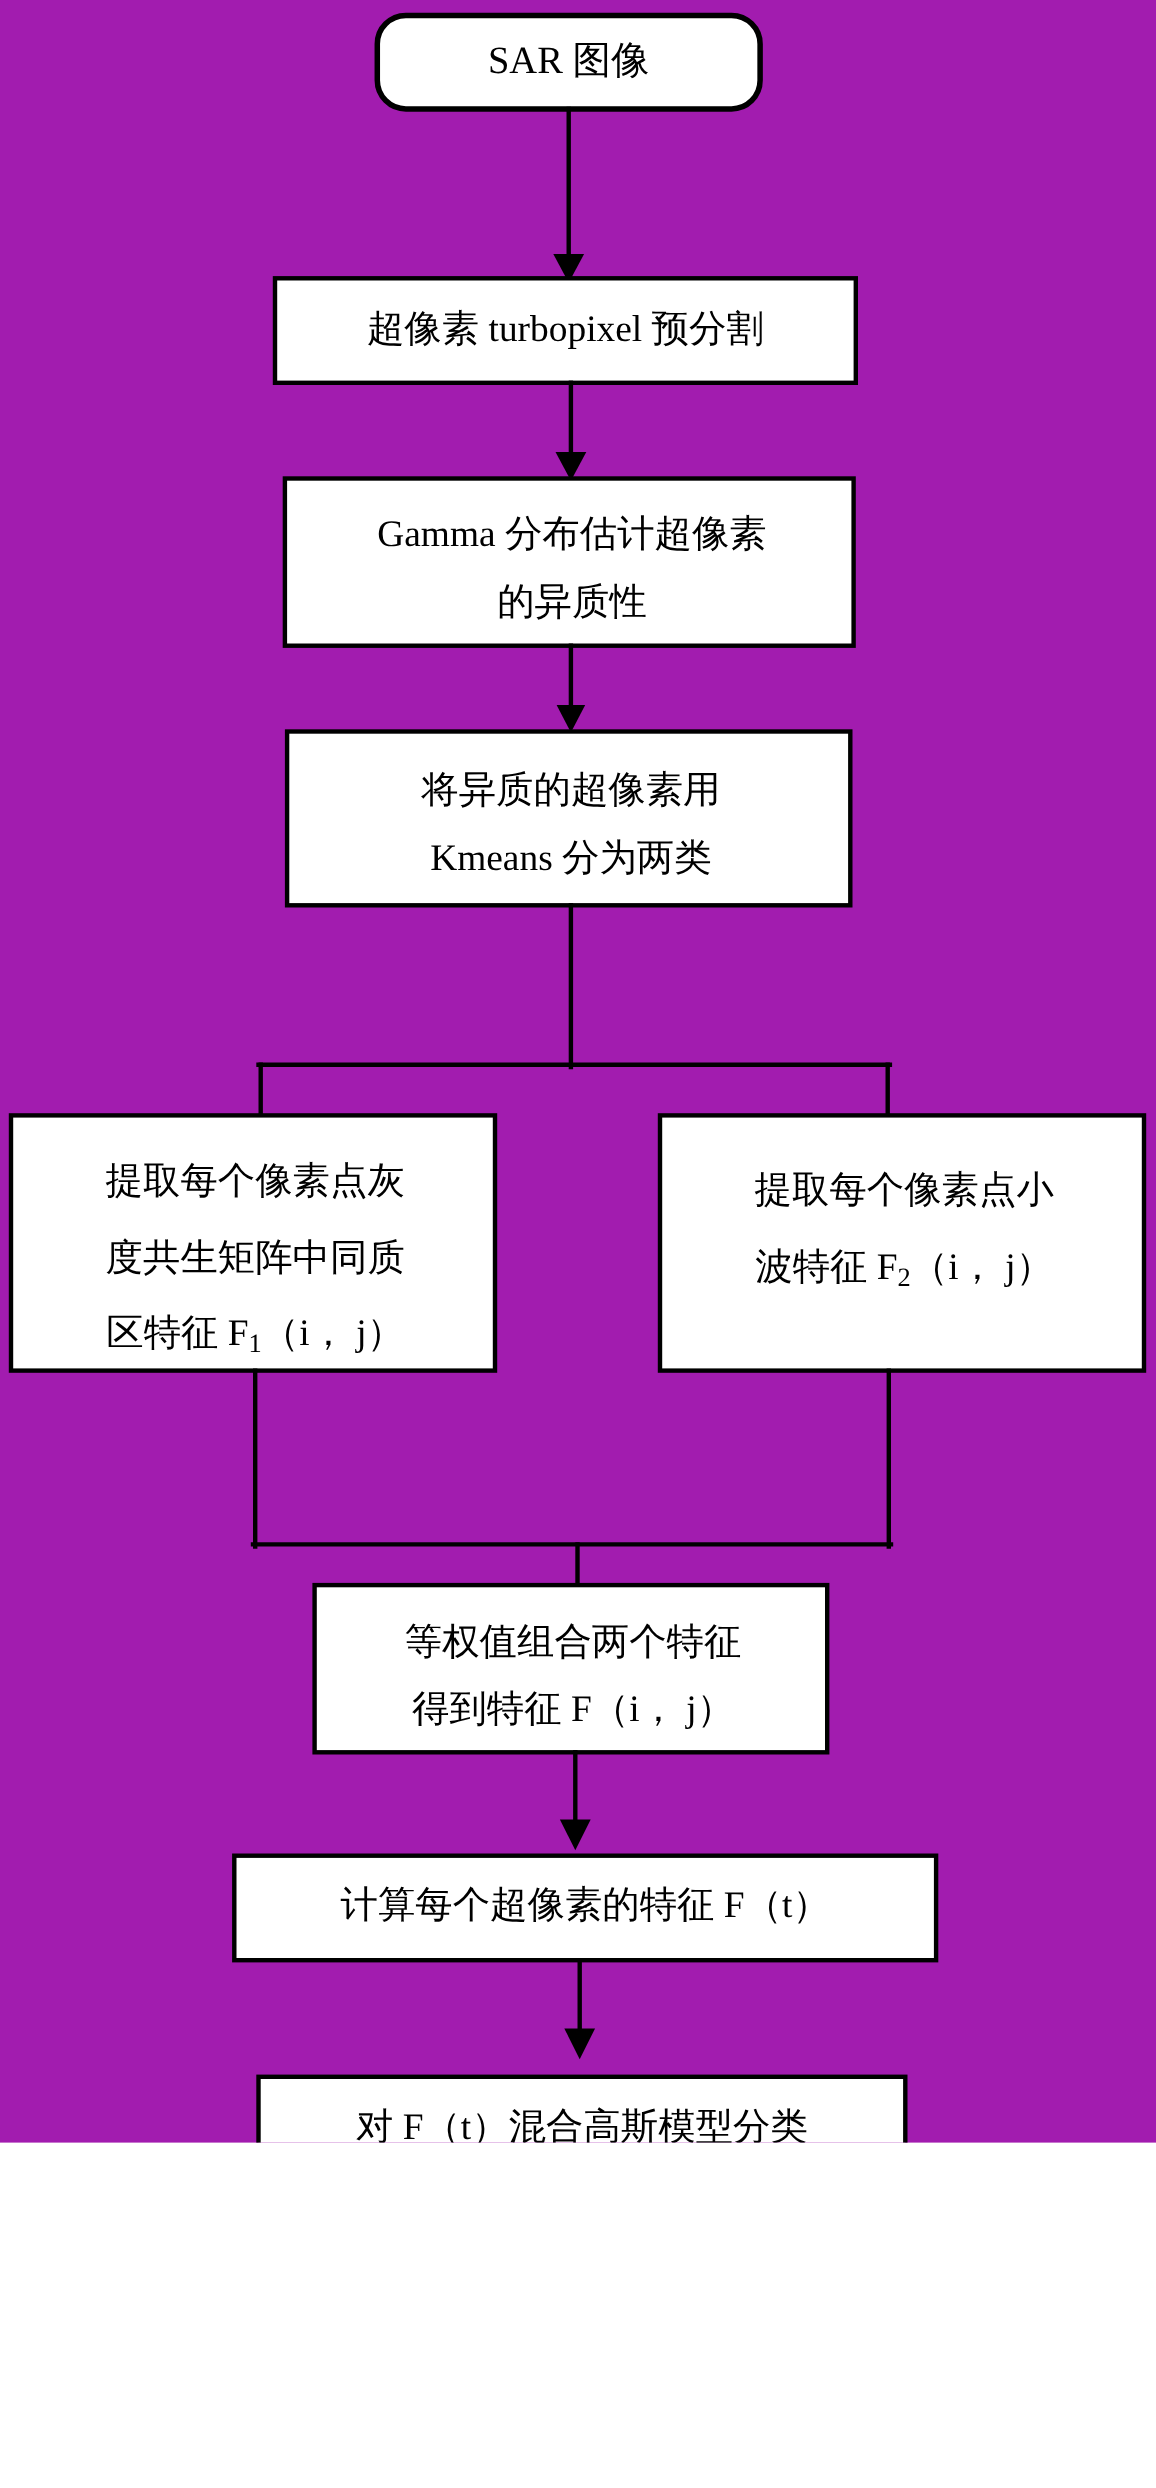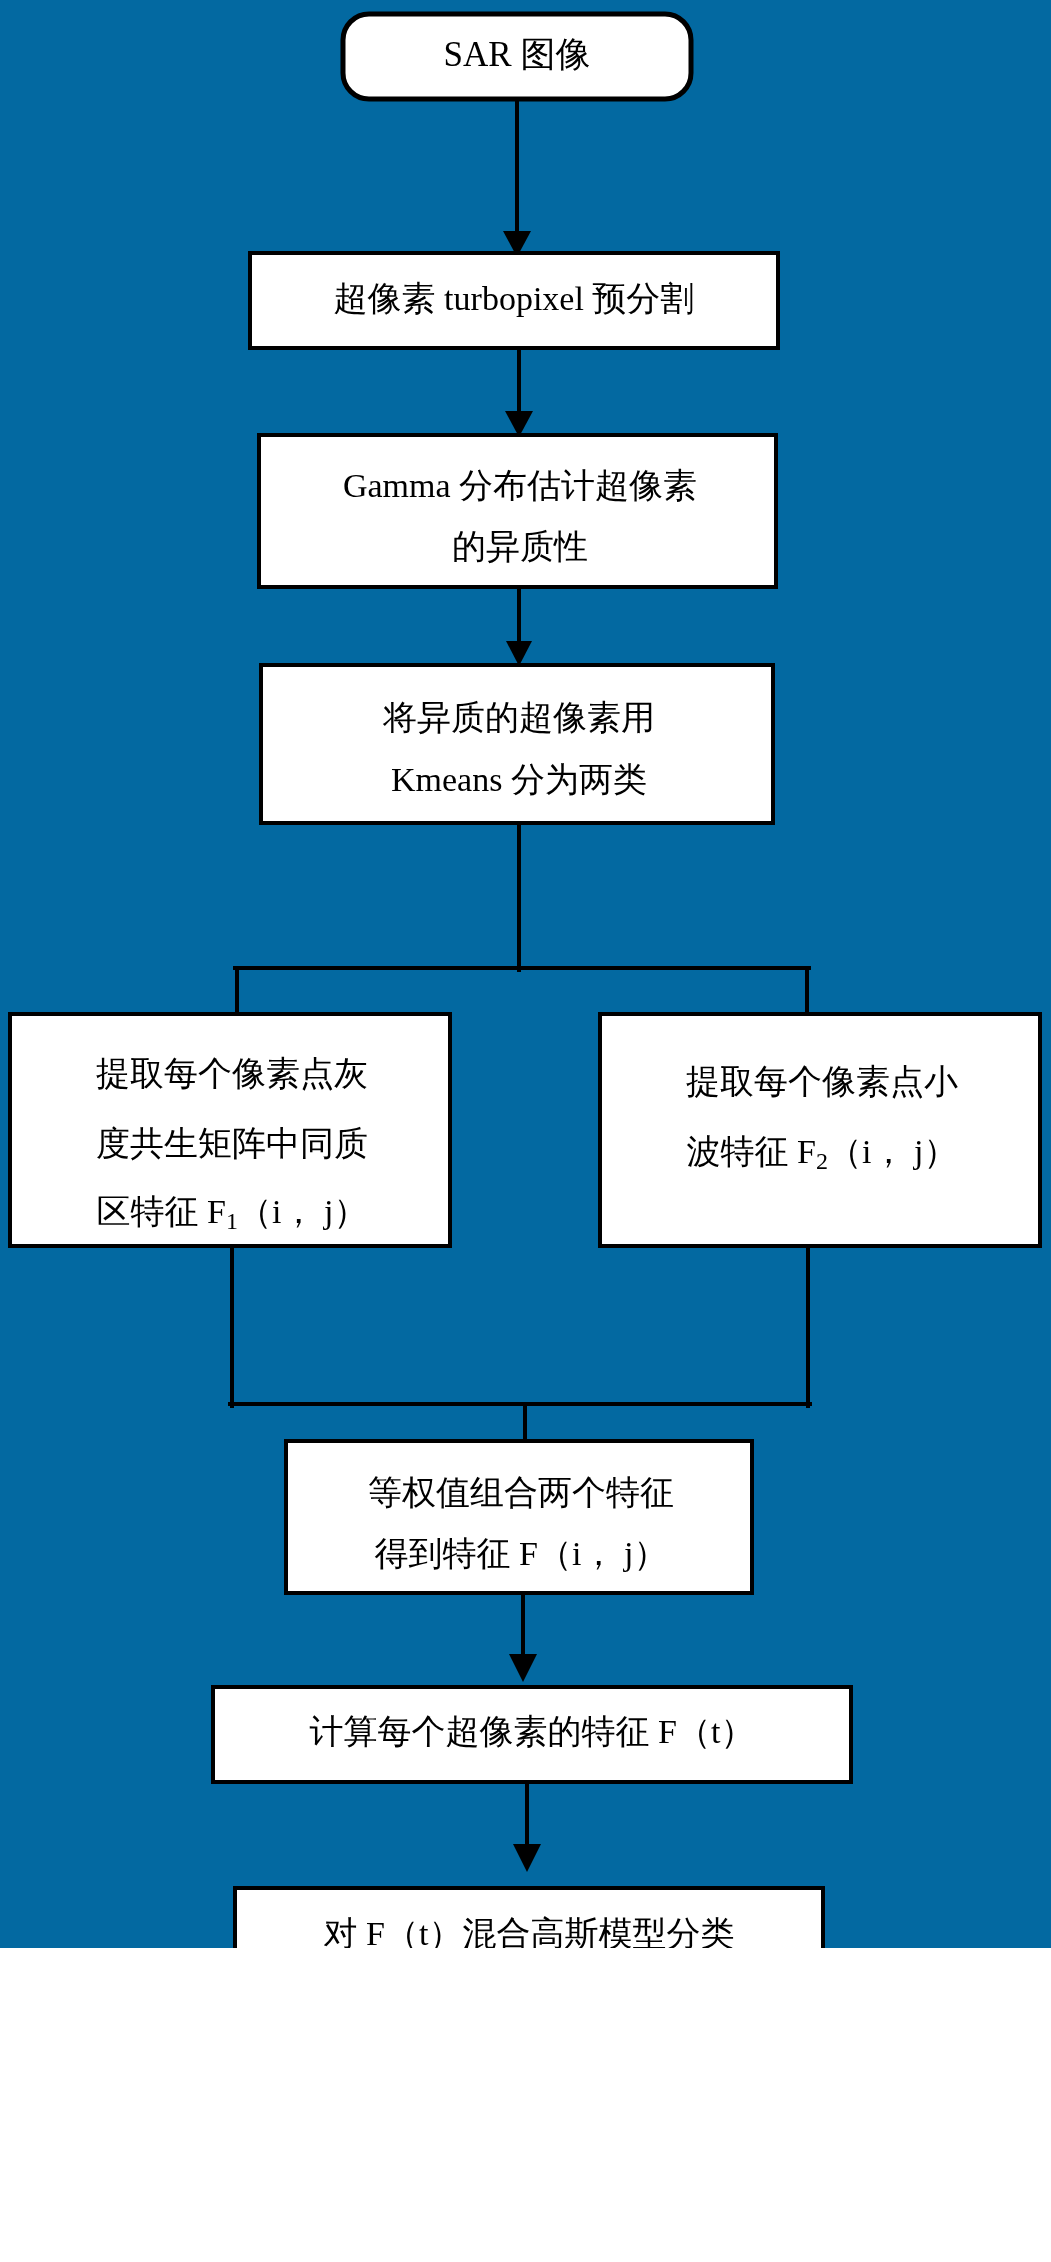--- a/index.html
+++ b/index.html
@@ -7,21 +7,21 @@
     padding: 0;
     background: #ffffff;
   }
   body {
     font-family: "Liberation Serif", "DejaVu Serif", serif;
   }
   #flowchart-root {
     position: relative;
     width: 1051px;
     height: 1948px;
-    background: #0369a1;
+    background: #a21caf;
     overflow: hidden;
   }
   svg#flow-svg {
     position: absolute;
     top: 0;
     left: 0;
     width: 1051px;
     height: 2262px;
     display: block;
   }

